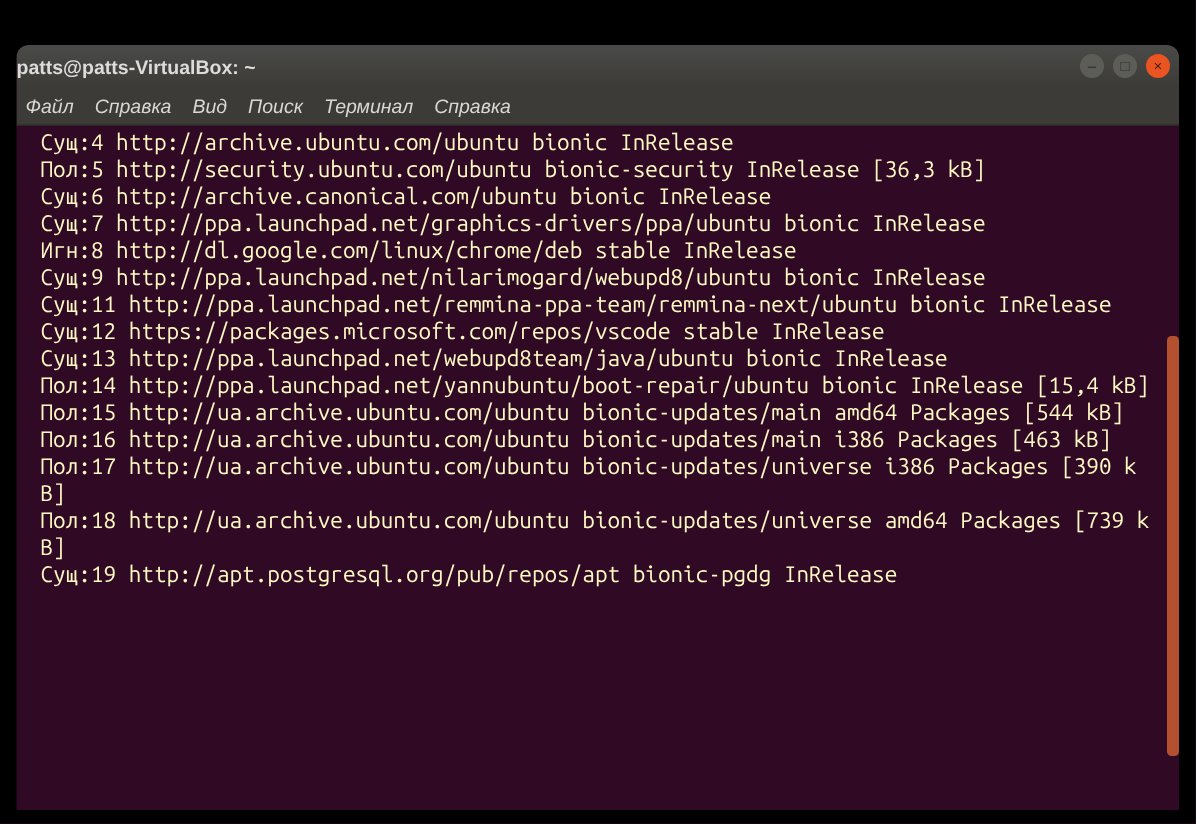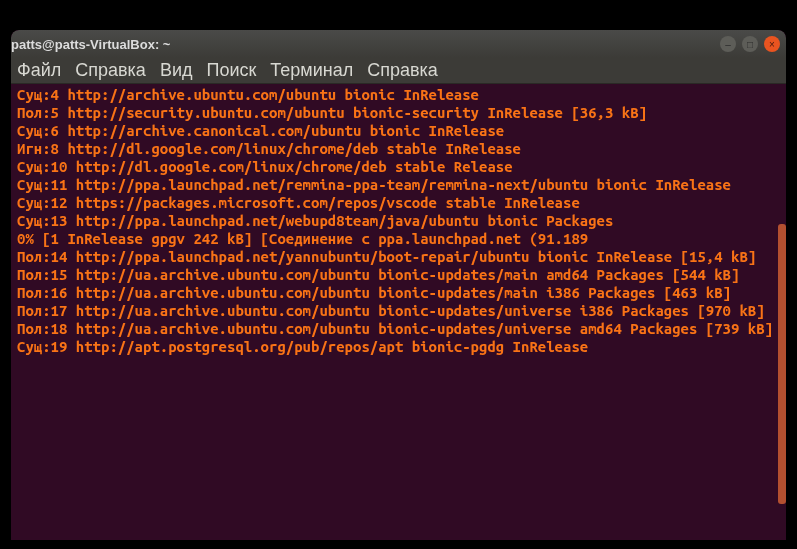--- a/index.html
+++ b/index.html
@@ -6,22 +6,22 @@
 body { background: #000; width: 797px; height: 549px; overflow: hidden; font-family: sans-serif; }
 .window { width: 775px; height: 510px; margin: 30px auto 0; background: #300a24; border-radius: 8px 8px 0 0; overflow: hidden; display: flex; flex-direction: column; }
 .titlebar { height: 28px; background: linear-gradient(#4a4a48, #3c3b37); display: flex; align-items: center; justify-content: flex-start; position: relative; border-radius: 8px 8px 0 0; }
 .title { color: #dcdcdc; font-size: 13px; font-weight: bold; }
 .winbtns { position: absolute; right: 6px; display: flex; gap: 6px; }
 .winbtn { width: 16px; height: 16px; border-radius: 50%; display: flex; align-items: center; justify-content: center; font-size: 10px; }
 .btn-min { background: #5d5d58; color: #2b2b2b; }
 .btn-max { background: #5d5d58; color: #2b2b2b; }
 .btn-close { background: #e95420; color: #4a1b0d; }
 .menubar { height: 26px; background: #3c3b37; display: flex; align-items: center; padding: 0 6px; gap: 14px; border-bottom: 1px solid #2a2925; }
-.menuitem { color: #d8d8d2; font-size: 18px; cursor: pointer; }
-.terminal { flex: 1; padding: 2px 6px; font-family: "Ubuntu Mono", "DejaVu Sans Mono", monospace; font-size: 15px; line-height: 18px; color: #f97316; position: relative; font-weight: bold; }
+.menuitem { color: #d8d8d2; font-size: 13px; cursor: pointer; font-style: italic; }
+.terminal { flex: 1; padding: 2px 16px; font-family: "Ubuntu Mono", "DejaVu Sans Mono", monospace; font-size: 15px; line-height: 18px; color: #fef9c3; position: relative; }
 .terminal .scrollbar { position: absolute; right: 0; top: 140px; width: 8px; height: 280px; background: #b35030; border-radius: 3px; }
 .line { white-space: pre-wrap; word-break: break-all; }
 .cursor { display: inline-block; width: 8px; height: 15px; background: #eee; vertical-align: text-bottom; }
 </style>
 </head>
 <body>
 
 <div class="window">
   <div class="titlebar">
     <span class="title">patts@patts-VirtualBox: ~</span>
@@ -36,27 +36,27 @@
     <span class="menuitem">Справка</span>
     <span class="menuitem">Вид</span>
     <span class="menuitem">Поиск</span>
     <span class="menuitem">Терминал</span>
     <span class="menuitem">Справка</span>
   </div>
   <div class="terminal">
     <div class="line">Сущ:4 http://archive.ubuntu.com/ubuntu bionic InRelease</div>
     <div class="line">Пол:5 http://security.ubuntu.com/ubuntu bionic-security InRelease [36,3 kB]</div>
     <div class="line">Сущ:6 http://archive.canonical.com/ubuntu bionic InRelease</div>
+    <div class="line">Сущ:7 http://ppa.launchpad.net/graphics-drivers/ppa/ubuntu bionic InRelease</div>
     <div class="line">Игн:8 http://dl.google.com/linux/chrome/deb stable InRelease</div>
-    <div class="line">Сущ:10 http://dl.google.com/linux/chrome/deb stable Release</div>
+    <div class="line">Сущ:9 http://ppa.launchpad.net/nilarimogard/webupd8/ubuntu bionic InRelease</div>
     <div class="line">Сущ:11 http://ppa.launchpad.net/remmina-ppa-team/remmina-next/ubuntu bionic InRelease</div>
     <div class="line">Сущ:12 https://packages.microsoft.com/repos/vscode stable InRelease</div>
-    <div class="line">Сущ:13 http://ppa.launchpad.net/webupd8team/java/ubuntu bionic Packages</div>
-    <div class="line">0% [1 InRelease gpgv 242 kB] [Соединение с ppa.launchpad.net (91.189</div>
+    <div class="line">Сущ:13 http://ppa.launchpad.net/webupd8team/java/ubuntu bionic InRelease</div>
     <div class="line">Пол:14 http://ppa.launchpad.net/yannubuntu/boot-repair/ubuntu bionic InRelease [15,4 kB]</div>
     <div class="line">Пол:15 http://ua.archive.ubuntu.com/ubuntu bionic-updates/main amd64 Packages [544 kB]</div>
     <div class="line">Пол:16 http://ua.archive.ubuntu.com/ubuntu bionic-updates/main i386 Packages [463 kB]</div>
-    <div class="line">Пол:17 http://ua.archive.ubuntu.com/ubuntu bionic-updates/universe i386 Packages [970 kB]</div>
+    <div class="line">Пол:17 http://ua.archive.ubuntu.com/ubuntu bionic-updates/universe i386 Packages [390 kB]</div>
     <div class="line">Пол:18 http://ua.archive.ubuntu.com/ubuntu bionic-updates/universe amd64 Packages [739 kB]</div>
     <div class="line">Сущ:19 http://apt.postgresql.org/pub/repos/apt bionic-pgdg InRelease</div>
     <div class="scrollbar"></div>
   </div>
 </div>
 
 </body></html>

